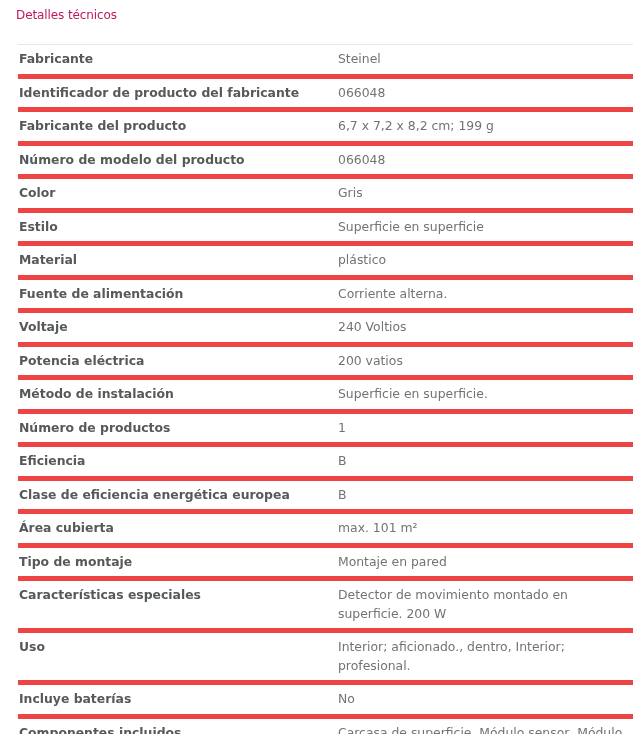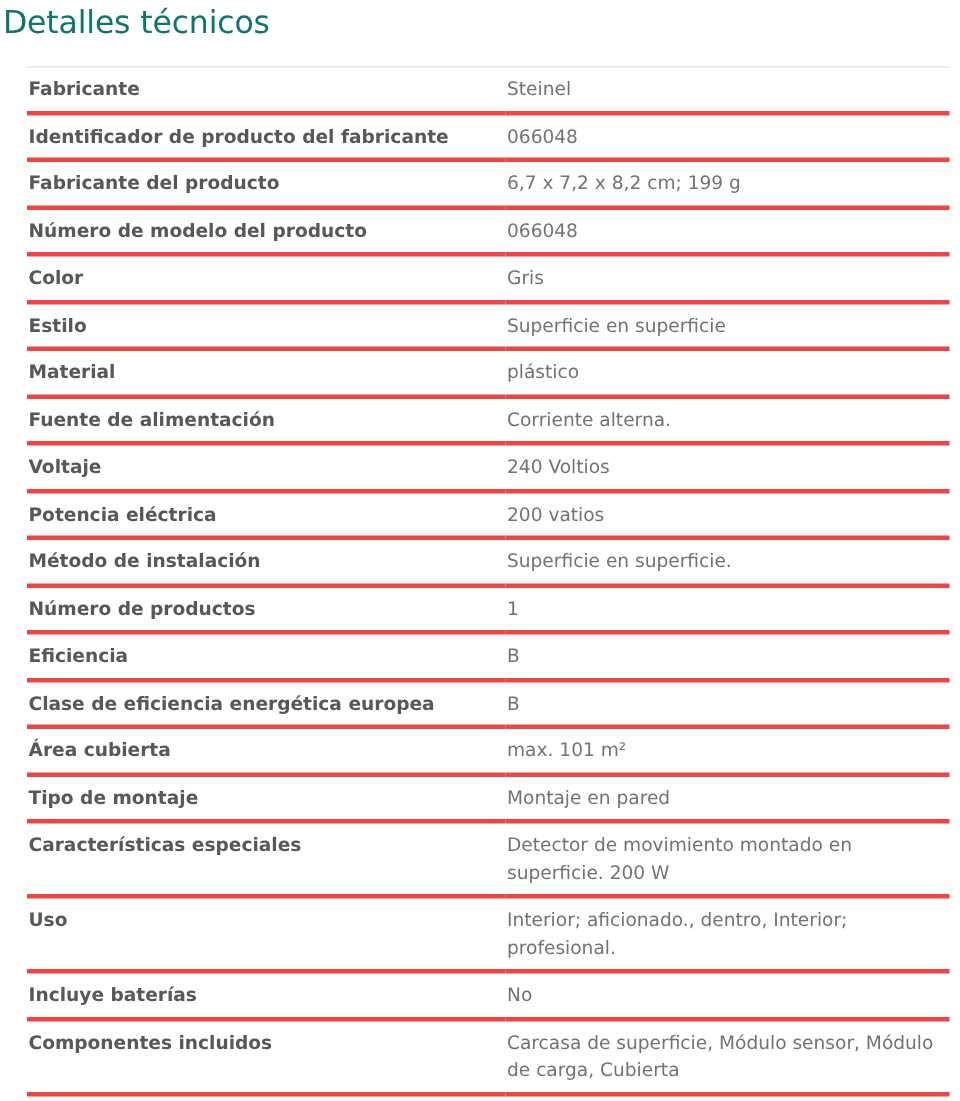--- a/index.html
+++ b/index.html
@@ -10,39 +10,39 @@
     body {
       width: 640px;
       height: 734px;
       overflow: hidden;
       font-family: "DejaVu Sans", sans-serif;
       color: #0f1111;
       position: relative;
     }
     .title {
       position: absolute;
-      left: 2px;
+      left: 16px;
       top: 4px;
-      font-size: 21px;
+      font-size: 12px;
       font-weight: normal;
-      color: #0f766e;
+      color: #be185d;
       margin: 0;
       line-height: 22px;
       letter-spacing: -0.1px;
     }
     .spec-table {
       position: absolute;
       left: 18px;
       top: 44px;
       width: 615px;
       border-collapse: collapse;
       border-top: 1px solid #e7e7e7;
     }
     .spec-table td {
-      border-bottom: 3px solid #ef4444;
+      border-bottom: 5px solid #ef4444;
       vertical-align: top;
       font-size: 12.4px;
       line-height: 18.5px;
       padding: 5px 0 5px 0;
     }
     .spec-table td.label {
       width: 318px;
       padding-left: 1px;
       font-weight: bold;
       color: #565959;

